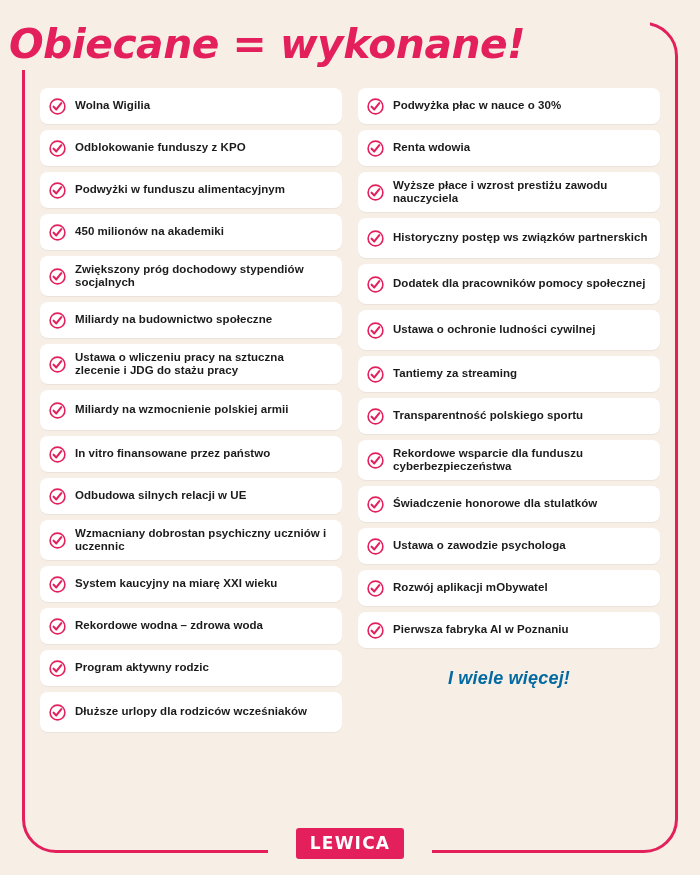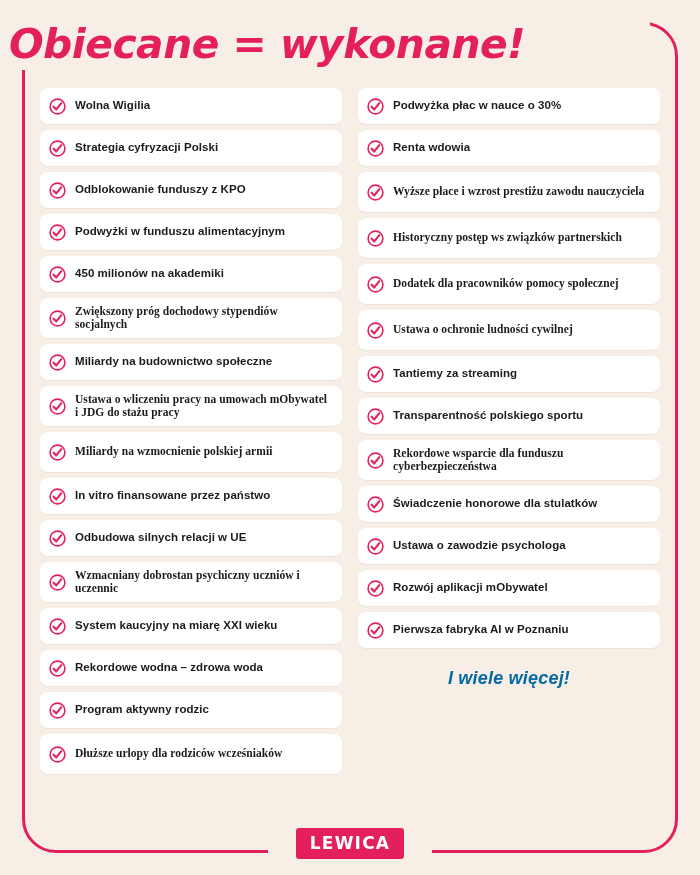--- a/index.html
+++ b/index.html
@@ -88,21 +88,21 @@
   .item {
     background: #ffffff;
     border-radius: 8px;
     min-height: 36px;
     display: flex;
     align-items: center;
     padding: 5px 10px 5px 9px;
     box-sizing: border-box;
     box-shadow: 0 1px 1px rgba(0,0,0,0.05);
   }
-  .item.tall { min-height: 40px; font-family: Liberation Serif, serif; }
+  .item.tall { min-height: 40px; }
   .check {
     flex: 0 0 auto;
     width: 17px;
     height: 17px;
     margin-right: 9px;
   }
   .check svg { display: block; }
   .item-label {
     font-size: 11.5px;
     font-weight: bold;
@@ -165,29 +165,20 @@
           </span>
           <span class="item-label">Wolna Wigilia</span>
         </div>
         <div class="item">
           <span class="check">
             <svg width="17" height="17" viewBox="0 0 17 17">
               <circle cx="8.5" cy="8.5" r="7.4" fill="none" stroke="#e3205b" stroke-width="1.6"></circle>
               <path d="M4.6 8.7 L7.3 11.4 L12.3 5.2" fill="none" stroke="#e3205b" stroke-width="2.1" stroke-linecap="round" stroke-linejoin="round"></path>
             </svg>
           </span>
-          <span class="item-label">Strategia cyfryzacji Polski</span>
-        </div>
-        <div class="item">
-          <span class="check">
-            <svg width="17" height="17" viewBox="0 0 17 17">
-              <circle cx="8.5" cy="8.5" r="7.4" fill="none" stroke="#e3205b" stroke-width="1.6"></circle>
-              <path d="M4.6 8.7 L7.3 11.4 L12.3 5.2" fill="none" stroke="#e3205b" stroke-width="2.1" stroke-linecap="round" stroke-linejoin="round"></path>
-            </svg>
-          </span>
           <span class="item-label">Odblokowanie funduszy z KPO</span>
         </div>
         <div class="item">
           <span class="check">
             <svg width="17" height="17" viewBox="0 0 17 17">
               <circle cx="8.5" cy="8.5" r="7.4" fill="none" stroke="#e3205b" stroke-width="1.6"></circle>
               <path d="M4.6 8.7 L7.3 11.4 L12.3 5.2" fill="none" stroke="#e3205b" stroke-width="2.1" stroke-linecap="round" stroke-linejoin="round"></path>
             </svg>
           </span>
           <span class="item-label">Podwyżki w funduszu alimentacyjnym</span>
@@ -219,21 +210,21 @@
           </span>
           <span class="item-label">Miliardy na budownictwo społeczne</span>
         </div>
         <div class="item tall">
           <span class="check">
             <svg width="17" height="17" viewBox="0 0 17 17">
               <circle cx="8.5" cy="8.5" r="7.4" fill="none" stroke="#e3205b" stroke-width="1.6"></circle>
               <path d="M4.6 8.7 L7.3 11.4 L12.3 5.2" fill="none" stroke="#e3205b" stroke-width="2.1" stroke-linecap="round" stroke-linejoin="round"></path>
             </svg>
           </span>
-          <span class="item-label">Ustawa o wliczeniu pracy na umowach mObywatel i JDG do stażu pracy</span>
+          <span class="item-label">Ustawa o wliczeniu pracy na sztuczna zlecenie i JDG do stażu pracy</span>
         </div>
         <div class="item tall">
           <span class="check">
             <svg width="17" height="17" viewBox="0 0 17 17">
               <circle cx="8.5" cy="8.5" r="7.4" fill="none" stroke="#e3205b" stroke-width="1.6"></circle>
               <path d="M4.6 8.7 L7.3 11.4 L12.3 5.2" fill="none" stroke="#e3205b" stroke-width="2.1" stroke-linecap="round" stroke-linejoin="round"></path>
             </svg>
           </span>
           <span class="item-label">Miliardy na wzmocnienie polskiej armii</span>
         </div>

